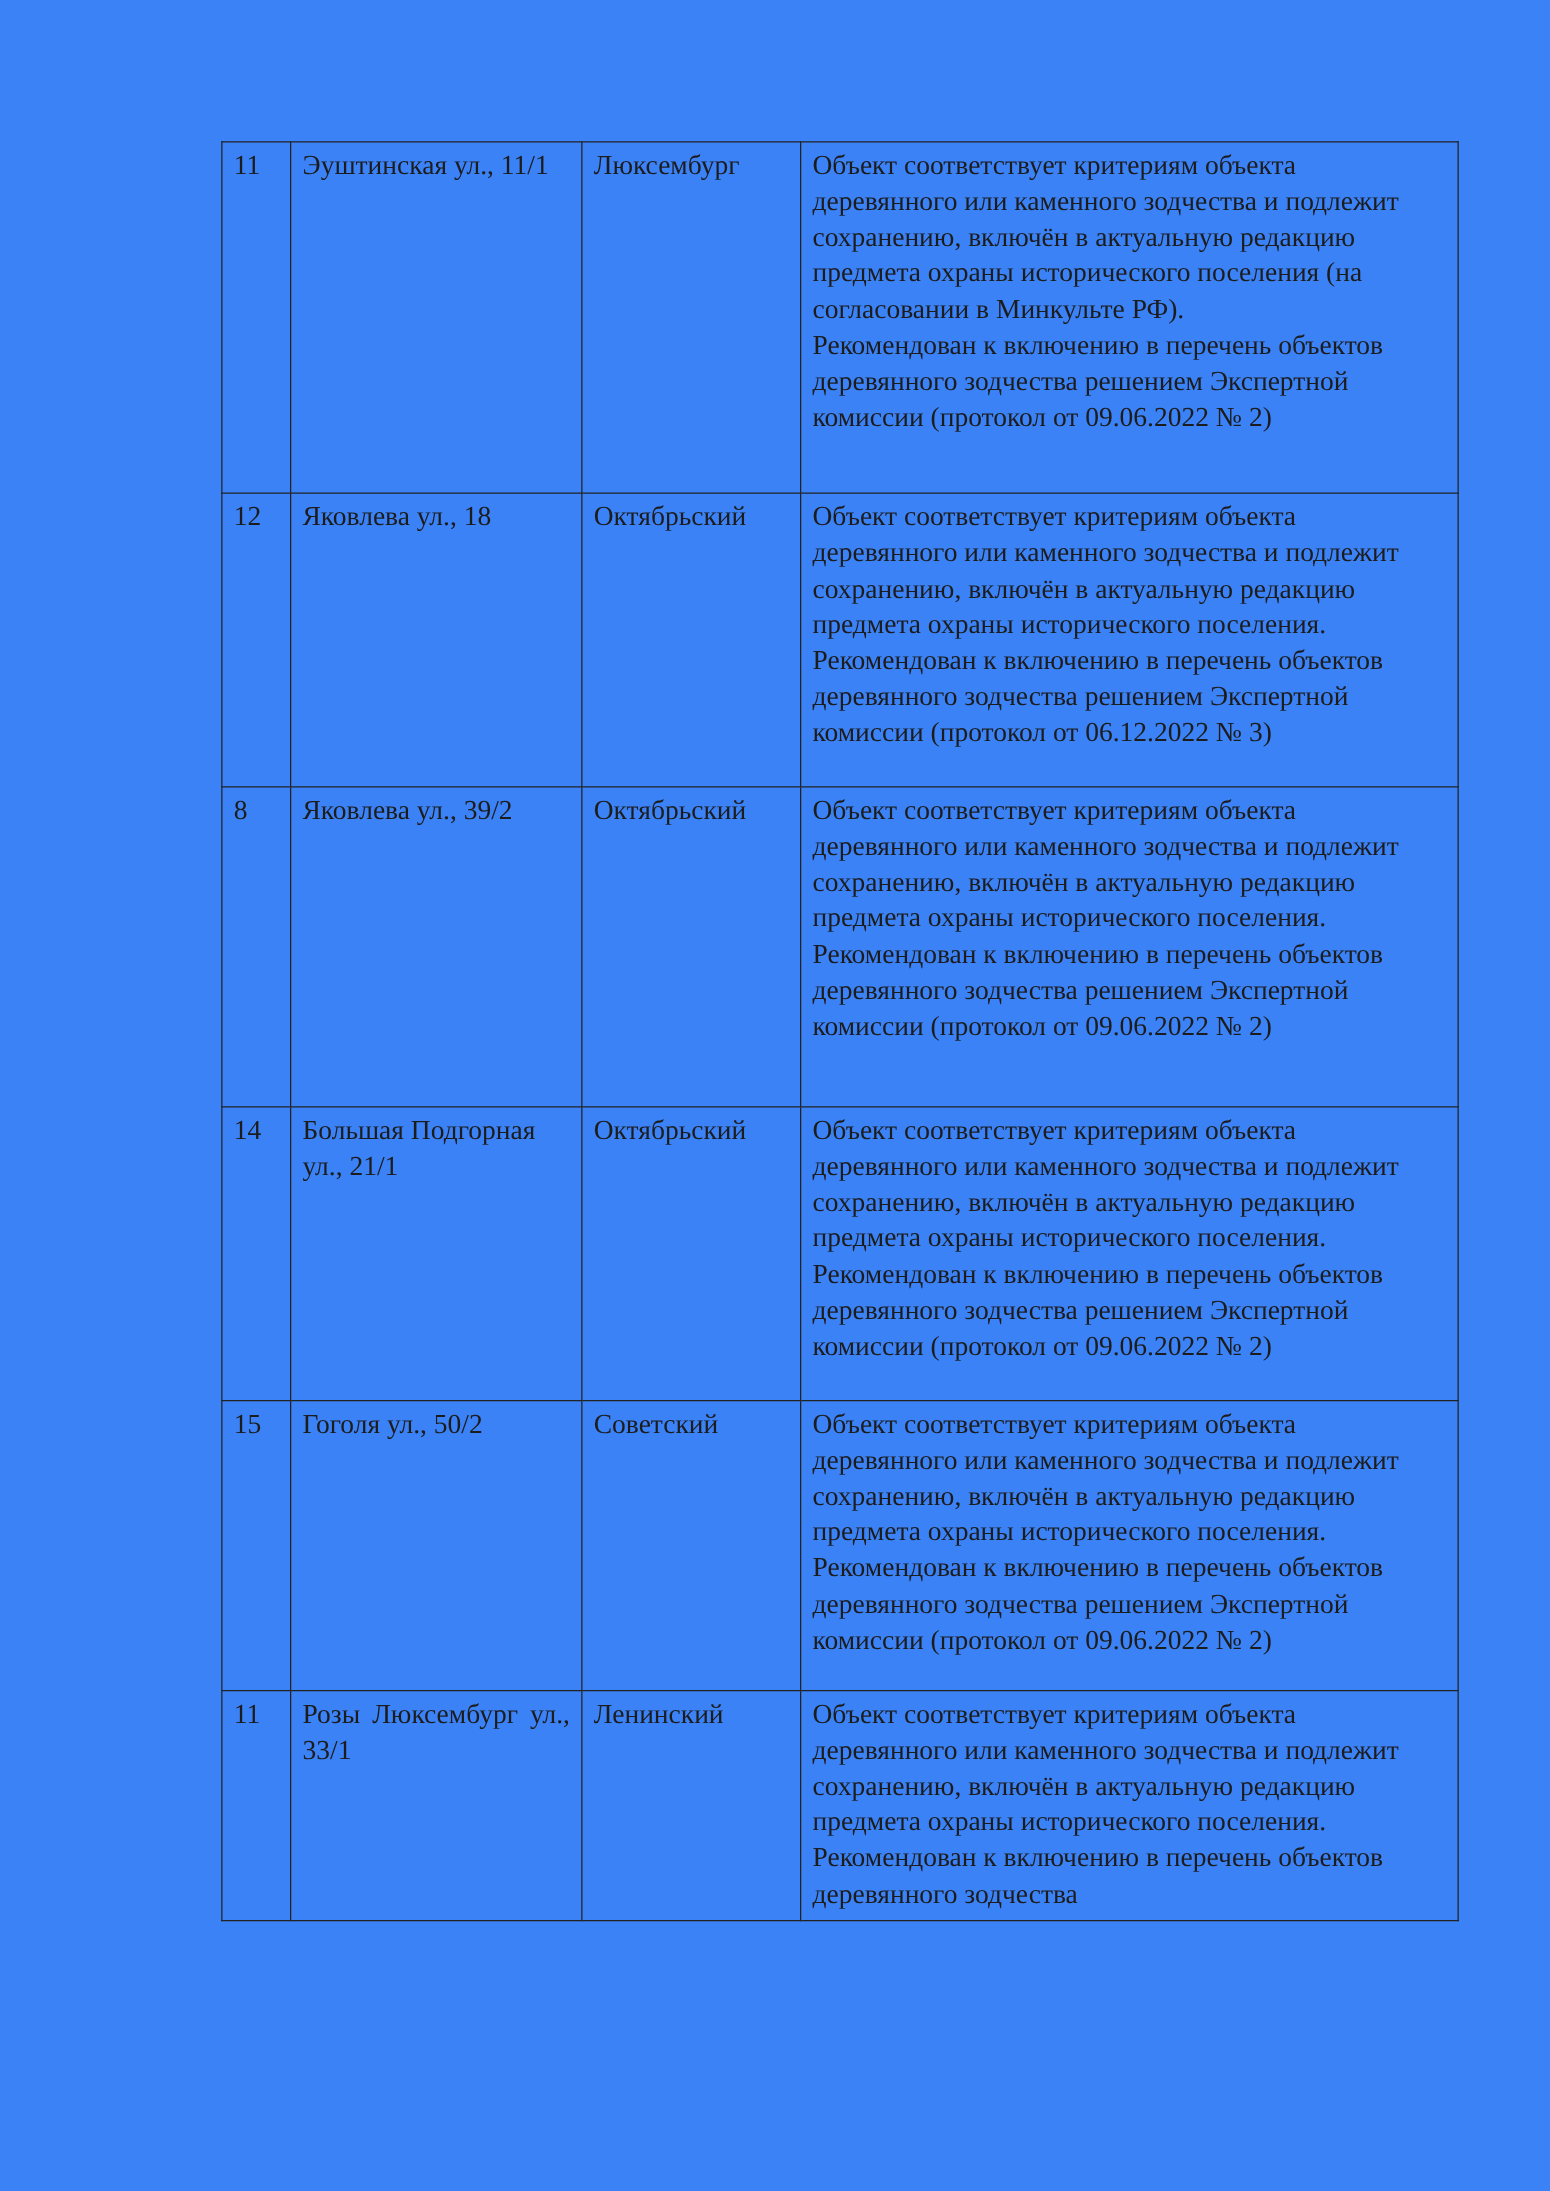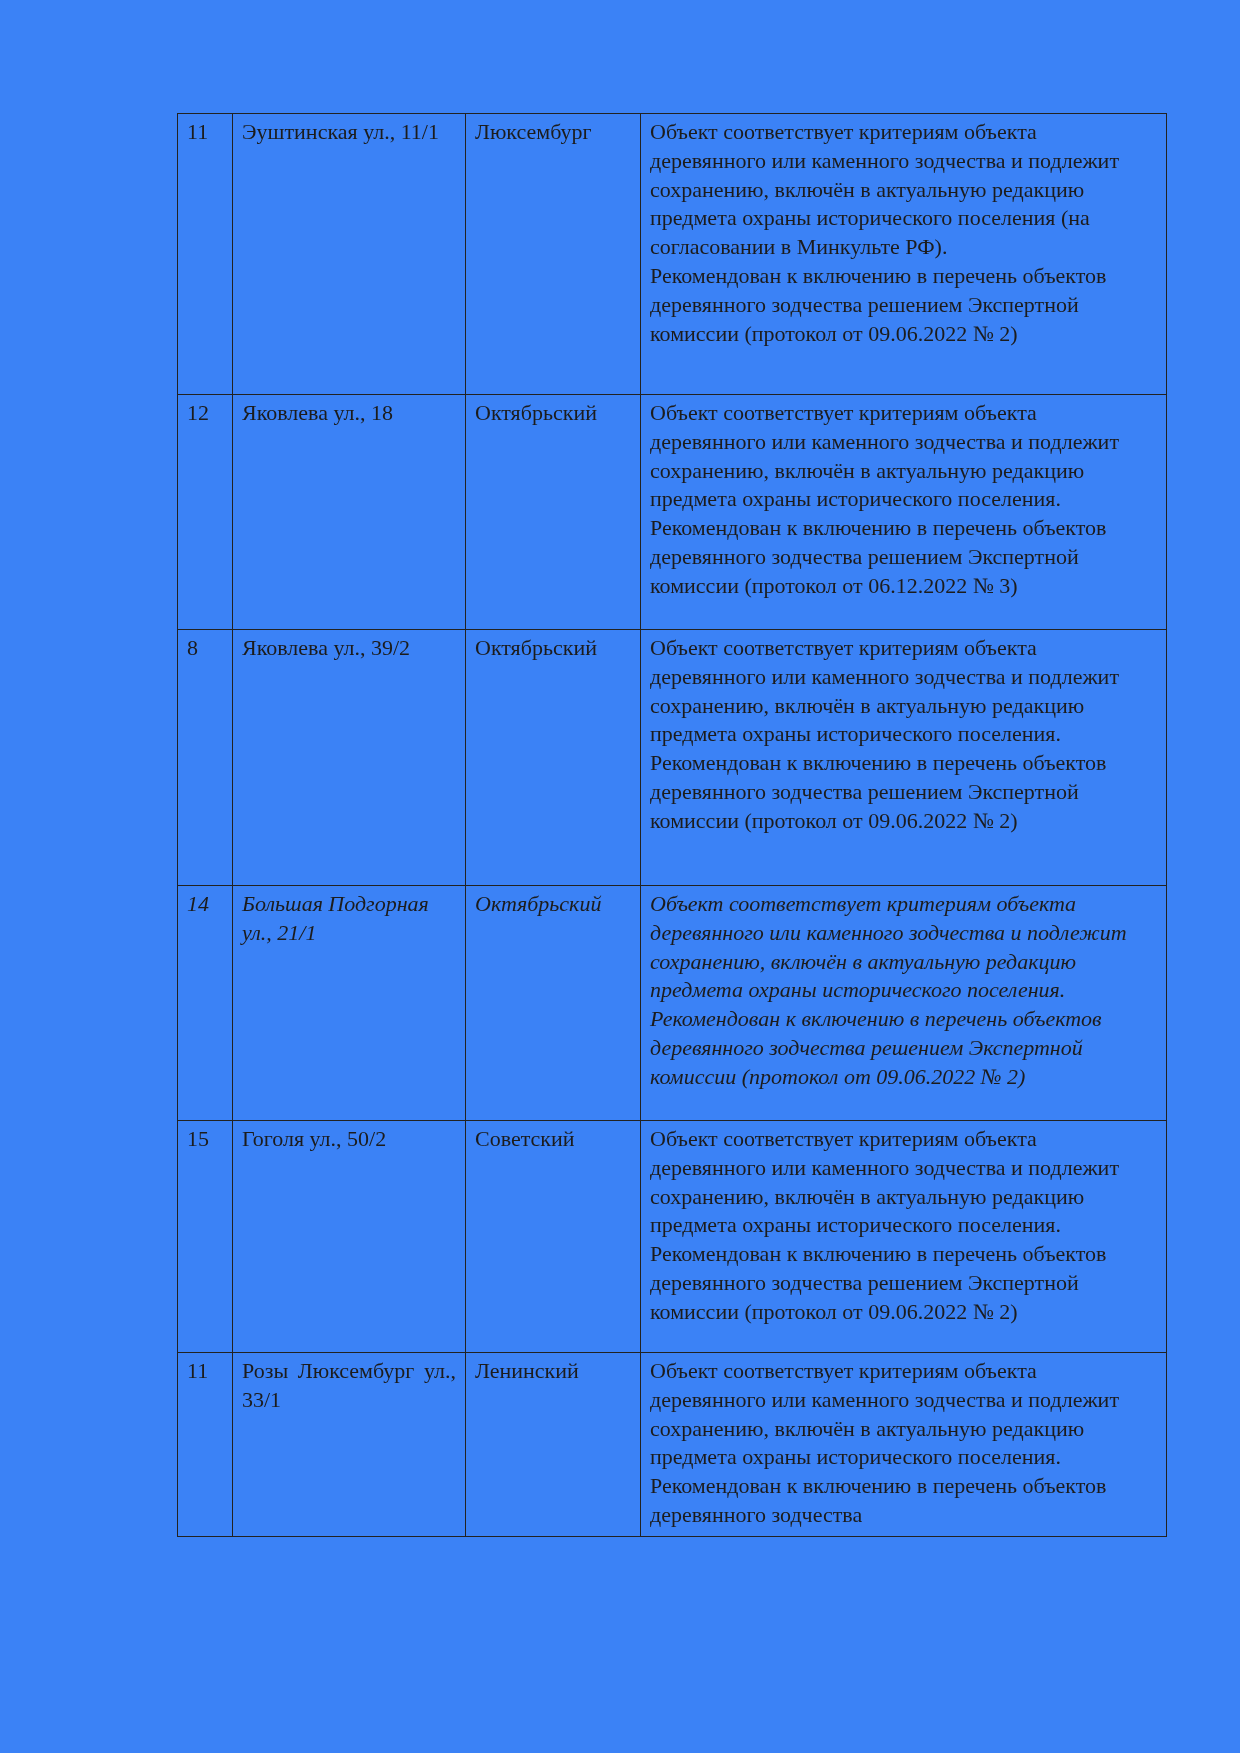--- a/index.html
+++ b/index.html
@@ -47,21 +47,21 @@
   td.section-header {
     font-weight: bold;
     font-size: 22px;
     line-height: 28.6px;
     padding: 2px 8px 30px 8px;
   }
   .desc-text { white-space: pre-line; }
   tr.r11 td { height: 270px; }
   tr.r12 td { height: 224px; font-family: Liberation Serif, serif; }
   tr.r13 td { height: 245px; }
-  tr.r14 td { height: 224px; font-style: italic; }
+  tr.r14 td { height: 224px; }
   tr.r15 td { height: 221px; }
   tr.r16 td { height: 163px; }
 </style>
 </head>
 <body>
 
 <div class="page">
   <table class="doc-table">
     <colgroup>
       <col class="c-num">

